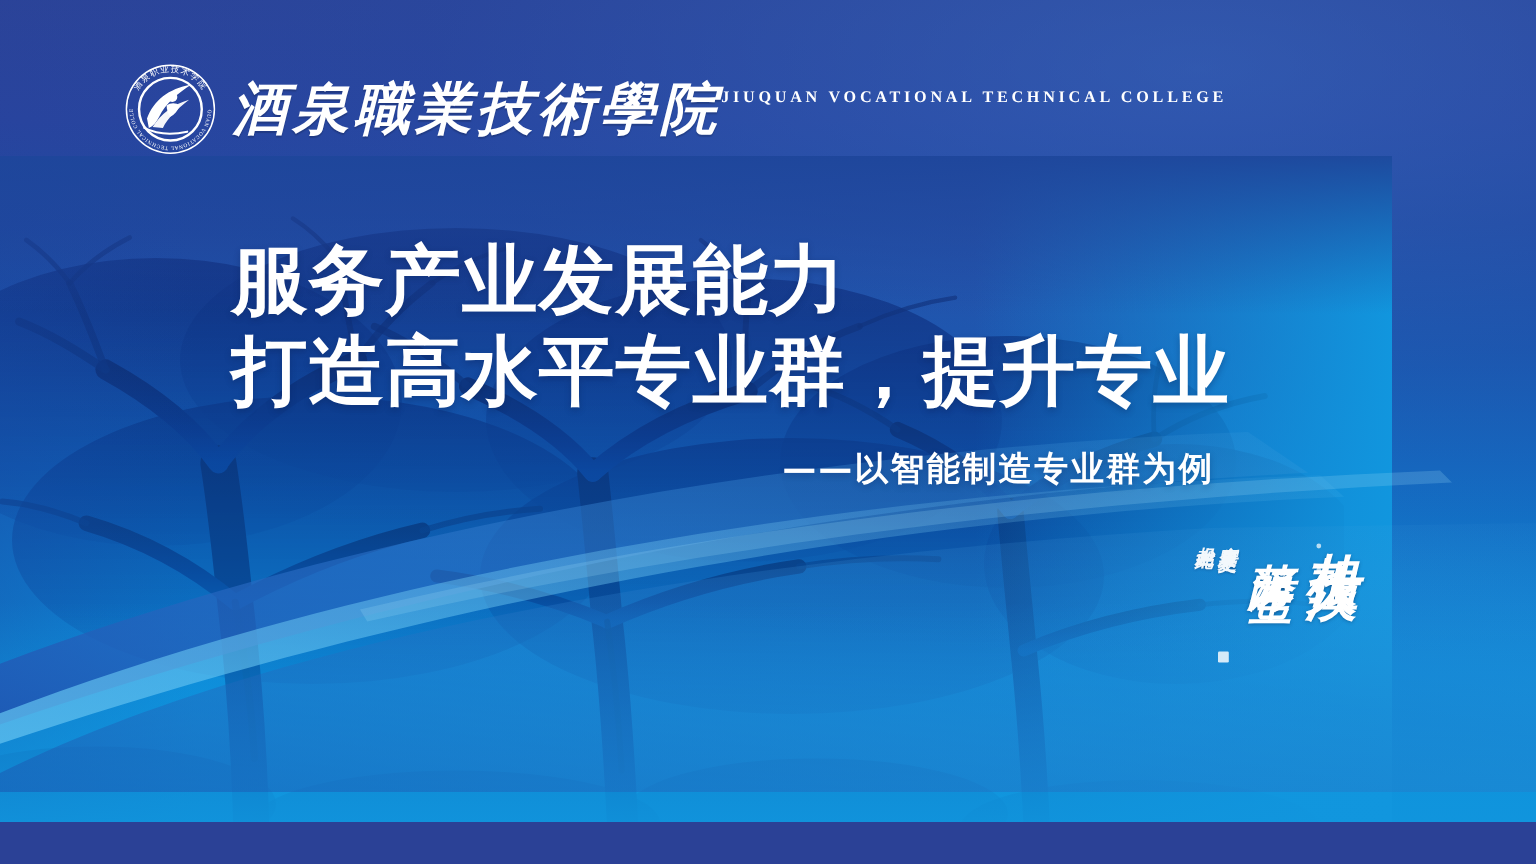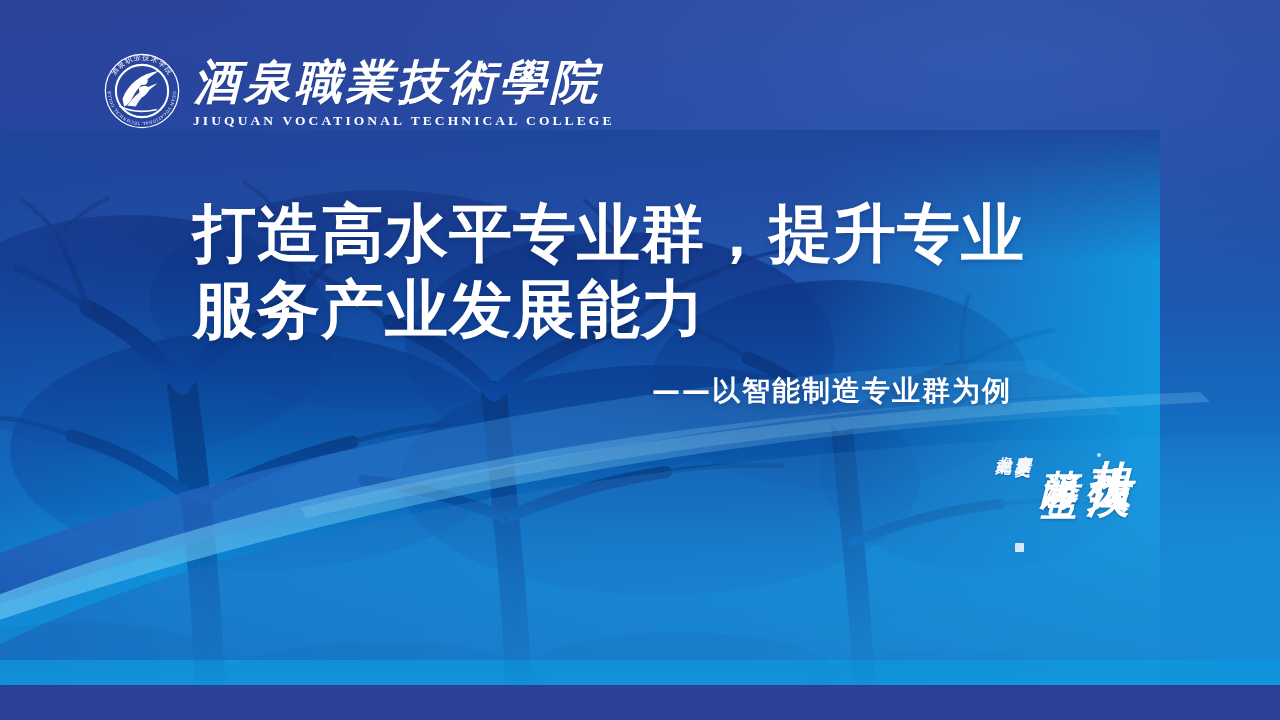--- a/index.html
+++ b/index.html
@@ -103,21 +103,21 @@
   }
   .logo-emblem {
     width: 78px;
     height: 78px;
     flex: 0 0 78px;
   }
   .logo-emblem svg { display: block; width: 100%; height: 100%; }
 
   .logo-words {
     display: flex;
-    flex-direction: column;
+    flex-direction: row;
     padding-top: 2px;
   }
   .logo-cn {
     color: #ffffff;
     font-family: "DejaVu Serif", "Liberation Serif", serif;
     font-size: 47px;
     font-weight: 700;
     line-height: 1.06;
     letter-spacing: 4px;
     font-style: italic;
@@ -388,22 +388,22 @@
       </svg>
     </div>
 
     <div class="logo-words">
       <div class="logo-cn">酒泉職業技術學院</div>
       <div class="logo-en">JIUQUAN  VOCATIONAL  TECHNICAL  COLLEGE</div>
     </div>
   </div>
 
   <div class="title-block">
+    <div class="title-line">服务产业发展能力</div>
     <div class="title-line">打造高水平专业群，提升专业</div>
-    <div class="title-line">服务产业发展能力</div>
   </div>
 
   <div class="subtitle">——以智能制造专业群为例</div>
 
   <div class="calligraphy">
 
     <div class="calli-inscription">
       <div class="calli-small">士起书此</div>
       <div class="calli-small">庚寅年夏之交</div>
       <div class="calli-seal"></div>

